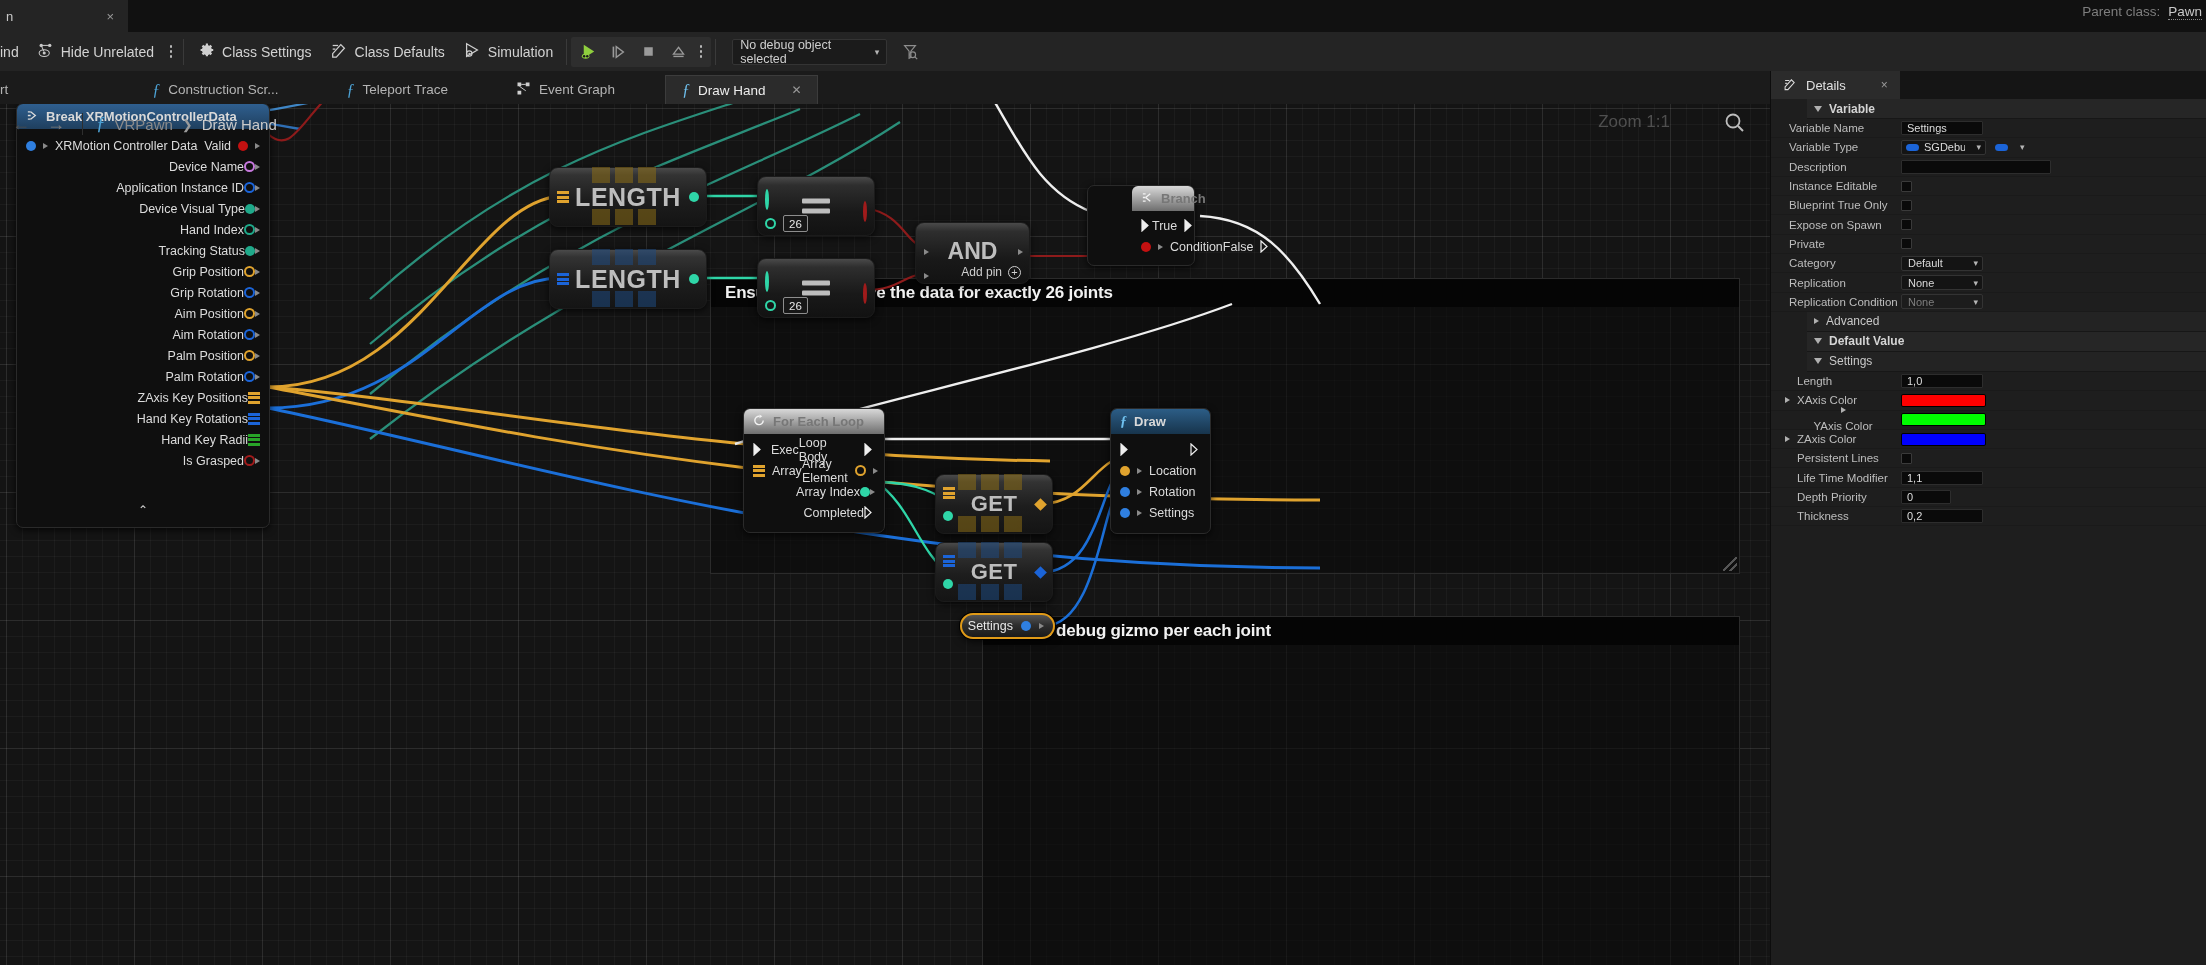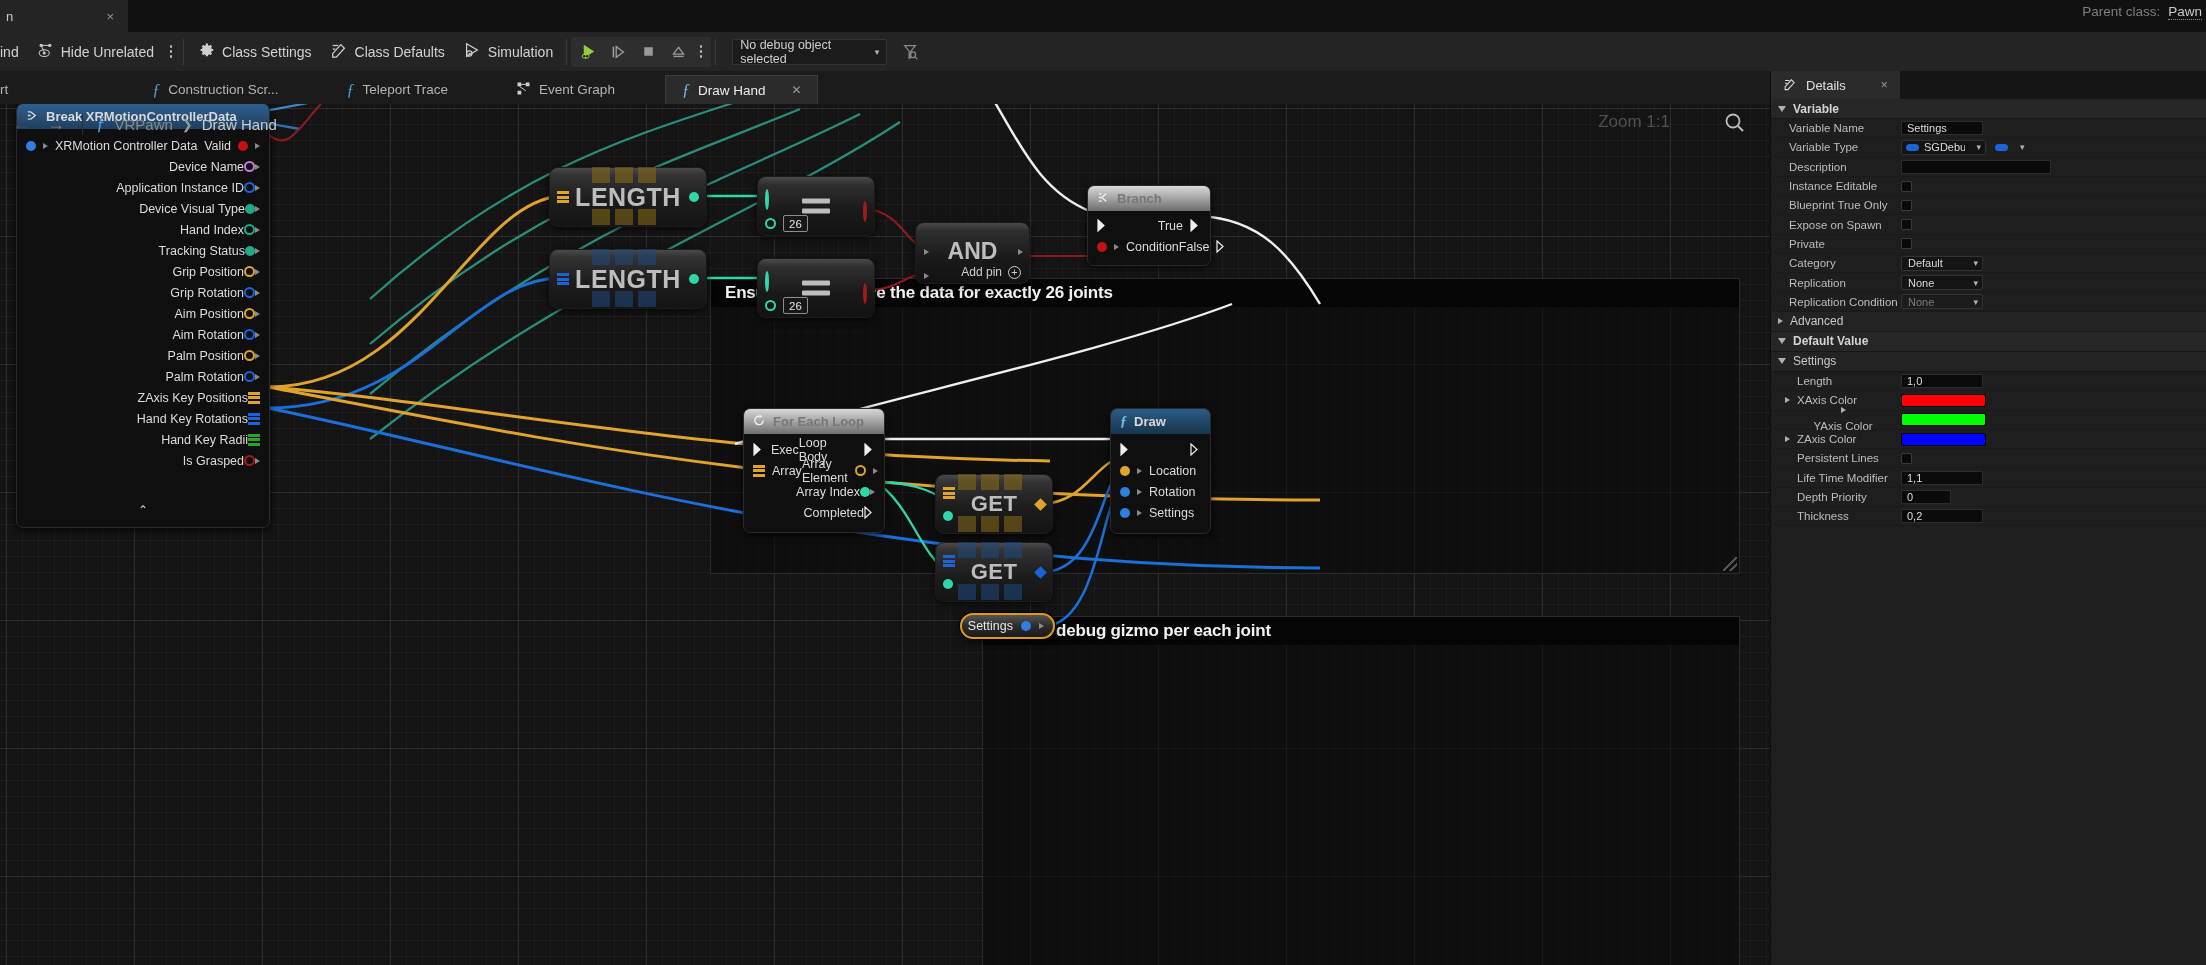--- a/index.html
+++ b/index.html
@@ -168,21 +168,21 @@
   .dsearchrow { height:30px; display:flex; align-items:center; gap:8px; padding:3px 6px 3px 8px; background:#1e1e1e;}
   .dsearch { flex:1; height:23px; background:#0b0b0b; border:1px solid #2e2e2e; border-radius:12px;
              display:flex; align-items:center; gap:8px; padding:0 10px; }
   .dsearch input { background:transparent; border:0; outline:0; color:#cfcfcf; font-size:12.5px;
                    font-family:"Liberation Sans", sans-serif; width:100%; }
   .dsearch input::placeholder { color:#6c6c6c; }
   .dicon { width:22px; height:22px; display:flex; align-items:center; justify-content:center; cursor:pointer; }
 
   .section { height:20px; display:flex; align-items:center; gap:7px; padding-left:7px;
              background:#262626; font-size:12px; font-weight:bold; color:#d4d4d4;
-             border-bottom:1px solid #171717; }
+             border-bottom:1px solid #171717;margin-left:36px; }
   .section.sub { background:#232323; font-weight:normal; color:#c9c9c9; }
   .tri { width:0;height:0; border-left:5px solid #b0b0b0; border-top:3.5px solid transparent; border-bottom:3.5px solid transparent; }
   .tri.down { border-left:4.5px solid transparent; border-right:4.5px solid transparent;
               border-top:6px solid #b0b0b0; border-bottom:0; }
   .prop { height:19.3px; display:flex; align-items:center; border-bottom:1px solid #1a1a1a; font-size:11.5px; }
   .prop .lab { width:130px; padding-left:18px; color:#bdbdbd; white-space:nowrap; overflow:hidden; }
   .prop .lab.ind { padding-left:26px; }
   .prop .val { flex:1; display:flex; align-items:center; padding-right:8px; }
 
   .ifield { height:14px; background:#0a0a0a; border:1px solid #2d2d2d; border-radius:1px;
@@ -609,21 +609,21 @@
       <div style="position:absolute; left:50%; top:47%; transform:translate(-50%,-50%); font-size:23px; font-weight:bold; color:#bdbdbd;">AND</div>
       <div style="position:absolute; left:6px; top:18px;"><span class="pin fill c-red"></span><span class="pin-arrow" style="display:inline-block; margin-left:2px"></span></div>
       <div style="position:absolute; left:6px; top:42px;"><span class="pin fill c-red"></span><span class="pin-arrow" style="display:inline-block; margin-left:2px"></span></div>
       <div style="position:absolute; right:6px; top:18px;"><span class="pin fill c-red"></span><span class="pin-arrow" style="display:inline-block; margin-left:2px"></span></div>
       <div class="addpin" style="position:absolute; right:8px; bottom:4px;">
         <span>Add pin</span>
         <span class="plus">+</span>
       </div>
     </div>
 
-    <div class="node" style="left:1087px; top:81px; width:124px;">
+    <div class="node" style="left:1087px; top:81px; width:108px;padding-left:44px;">
       <div class="nhead grey">
         <span>
           <svg width="13" height="13" viewBox="0 0 14 14">
               <path d="M2 3 h3 M2 7 h3 M2 11 h3" stroke="#f2f2f2" stroke-width="1.4"></path>
               <path d="M5 7 L10 3 M5 7 L10 11" fill="none" stroke="#f2f2f2" stroke-width="1.4"></path>
             </svg>
         </span>
         <span style="color:#777">Branch</span>
       </div>
       <div class="nbody" style="padding:4px 0 8px">

